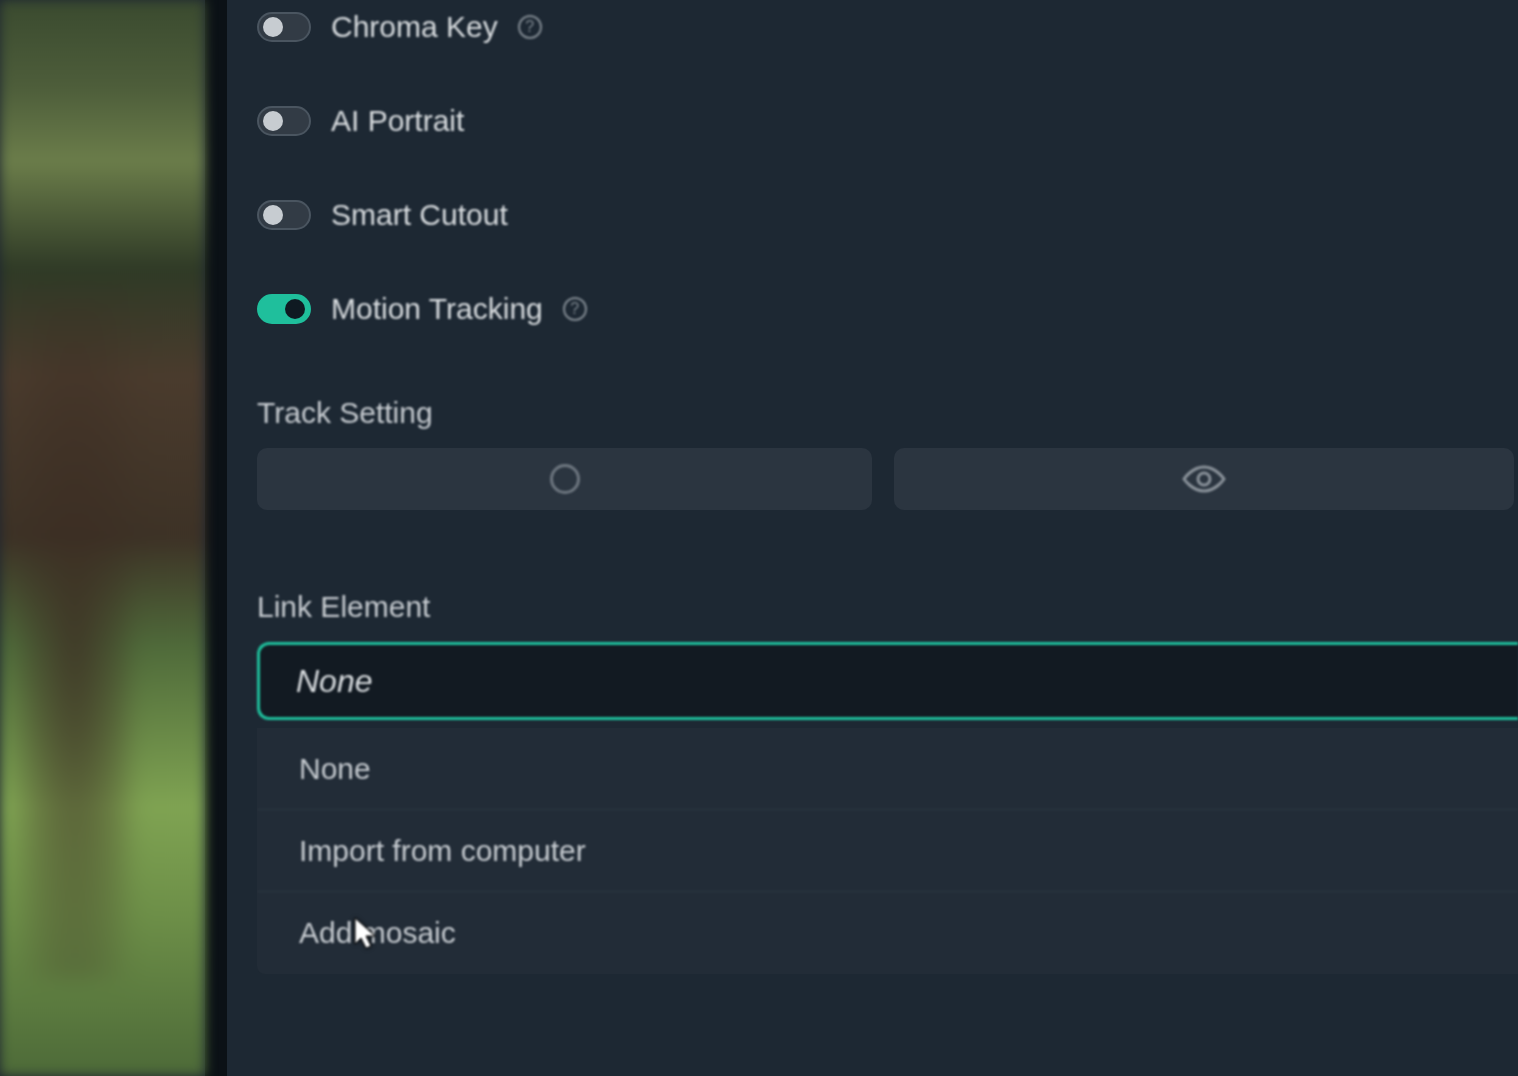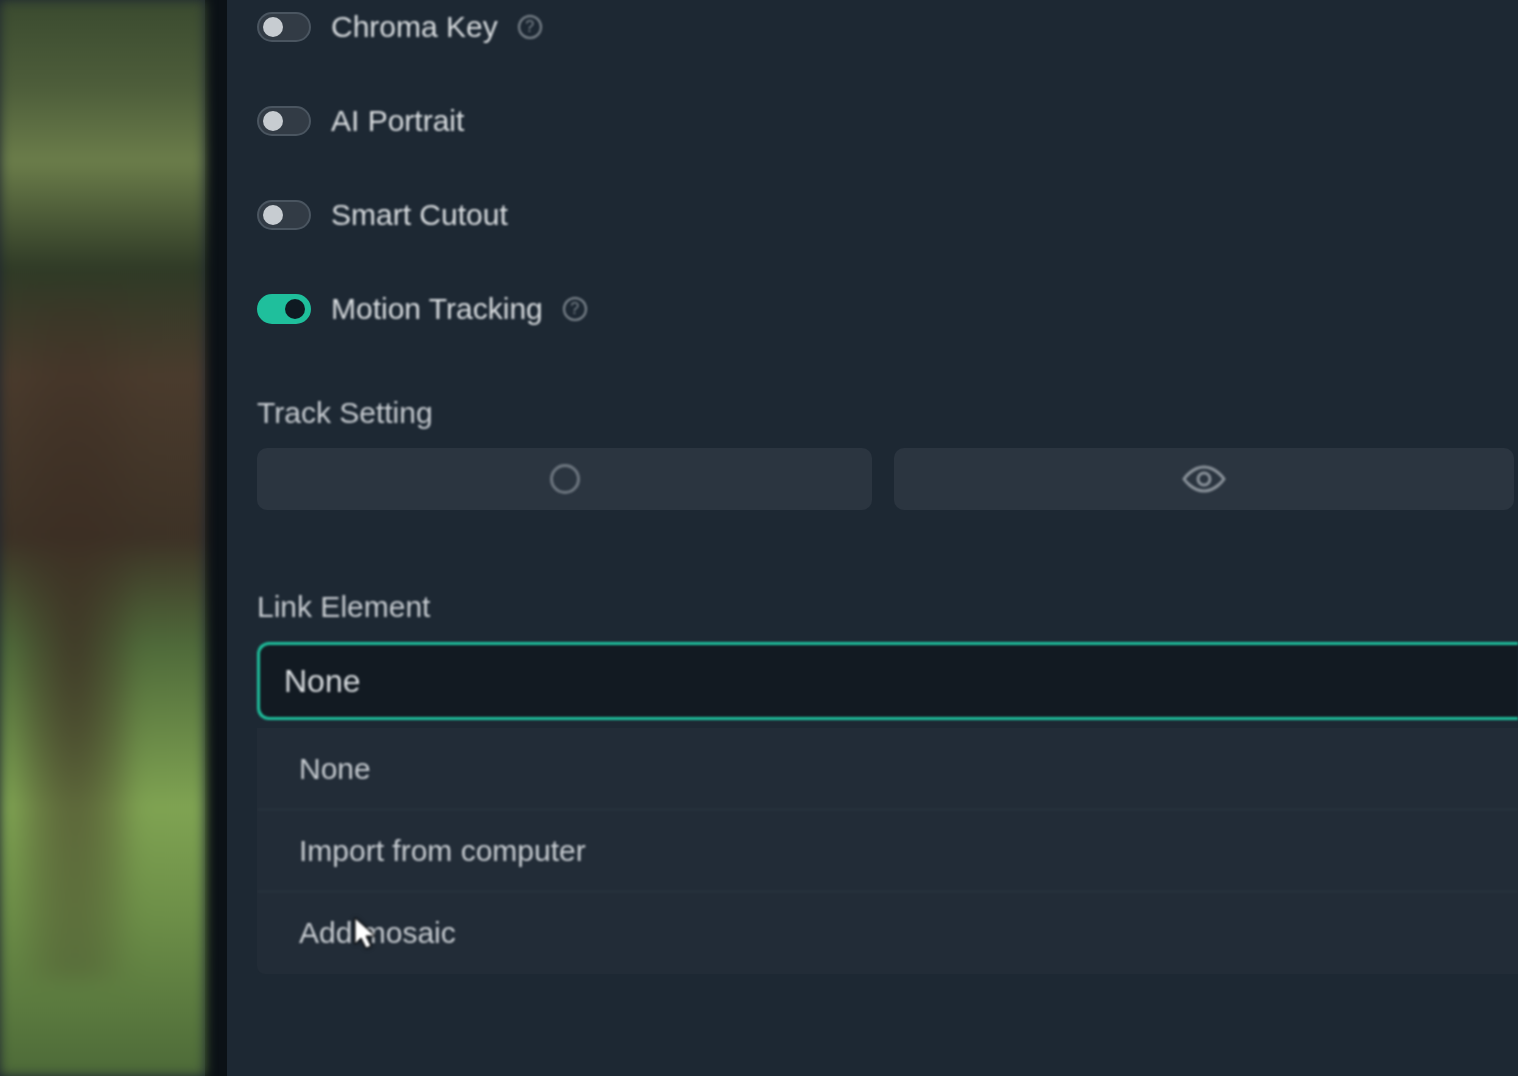--- a/index.html
+++ b/index.html
@@ -170,24 +170,25 @@
     margin-top: 6px;
     margin-right: 0;
     width: calc(100% - 0px);
     height: 78px;
     background: #121a22;
     border: 3px solid #1fbf9c;
     border-right: none;
     border-radius: 12px 0 0 12px;
     display: flex;
     align-items: center;
-    padding-left: 24px;
+    padding-left: 36px;
     color: #d9dde0;
     font-size: 32px;
     filter: blur(0.8px);
+    font-style: italic;
   }
   .dropdown-list {
     margin-top: 8px;
     width: calc(100% - 0px);
     background: #222c37;
     border-radius: 0 0 0 8px;
     overflow: hidden;
   }
   .dropdown-item {
     height: 82px;

